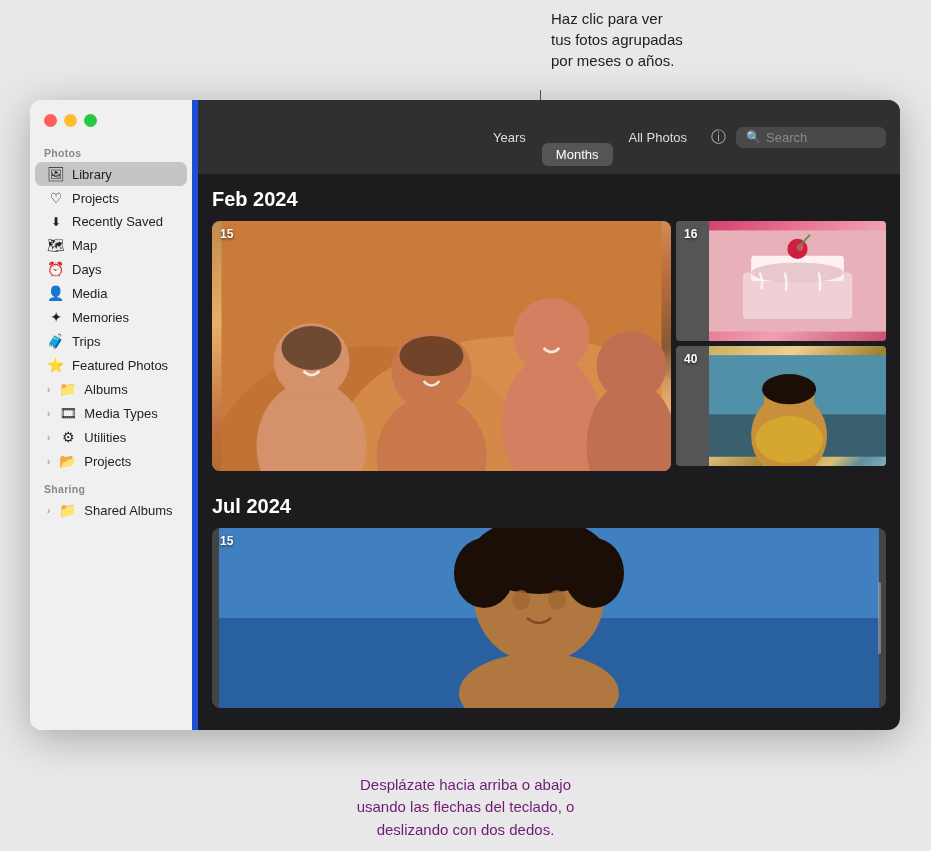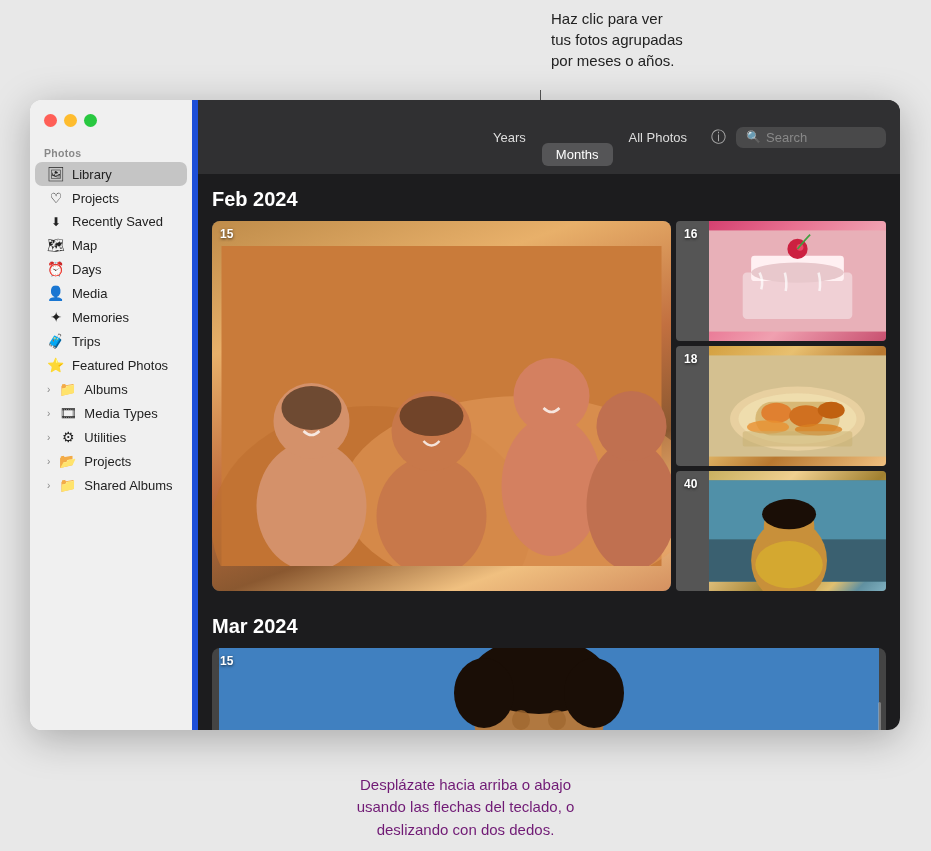--- a/index.html
+++ b/index.html
@@ -371,20 +371,21 @@
       <span class="chevron">›</span>
       <span class="icon">⚙</span>
       <span class="item-label">Utilities</span>
     </div>
     <div class="sidebar-item">
       <span class="chevron">›</span>
       <span class="icon">📂</span>
       <span class="item-label">Projects</span>
     </div>
 
+    <div class="sidebar-section-label">Sharing</div>
     <div class="sidebar-item">
       <span class="chevron">›</span>
       <span class="icon">📁</span>
       <span class="item-label">Shared Albums</span>
     </div>
   </div>
 
   <div class="main-content">
 
     <div class="toolbar">
@@ -448,39 +449,20 @@
                 <path d="M105 22 Q115 10 120 5" stroke="#40a040" stroke-width="2" fill="none"></path>
 
                 <path d="M60 50 Q65 60 62 70" stroke="#fff" stroke-width="3" fill="none" opacity="0.7"></path>
                 <path d="M90 50 Q93 62 91 72" stroke="#fff" stroke-width="3" fill="none" opacity="0.7"></path>
                 <path d="M130 50 Q133 62 131 72" stroke="#fff" stroke-width="3" fill="none" opacity="0.7"></path>
               </svg>
             </div>
             <span class="photo-number">16</span>
           </div>
 
-          <div class="photo-side">
-            <div class="food-photo">
-              <svg width="100%" height="120" viewBox="0 0 210 120">
-                <rect width="210" height="120" fill="#d4c090"></rect>
-                <ellipse cx="105" cy="75" rx="80" ry="38" fill="#e8d0a0"></ellipse>
-                <ellipse cx="105" cy="75" rx="70" ry="30" fill="#f0e0b0" opacity="0.8"></ellipse>
-
-                <rect x="55" y="55" width="100" height="40" rx="20" fill="#c8a050" opacity="0.6"></rect>
-                <ellipse cx="80" cy="68" rx="18" ry="12" fill="#e08030"></ellipse>
-                <ellipse cx="115" cy="72" rx="20" ry="13" fill="#d07020"></ellipse>
-                <ellipse cx="145" cy="65" rx="16" ry="10" fill="#c06010"></ellipse>
-
-                <ellipse cx="70" cy="85" rx="25" ry="8" fill="#e89030" opacity="0.8"></ellipse>
-                <ellipse cx="130" cy="88" rx="28" ry="7" fill="#d88020" opacity="0.8"></ellipse>
-                <rect x="40" y="90" width="130" height="18" rx="3" fill="#c8b070" opacity="0.5"></rect>
-              </svg>
-            </div>
-            <span class="photo-number">18</span>
-          </div>
 
           <div class="photo-side">
             <div class="portrait-photo">
               <svg width="100%" height="120" viewBox="0 0 210 120">
                 <rect width="210" height="120" fill="#4a8090"></rect>
 
                 <rect width="210" height="70" fill="#5090a8"></rect>
                 <rect y="70" width="210" height="50" fill="#3a6070"></rect>
 
                 <ellipse cx="95" cy="95" rx="45" ry="50" fill="#c8903a"></ellipse>
@@ -491,21 +473,21 @@
                 <ellipse cx="95" cy="100" rx="40" ry="28" fill="#d4a830"></ellipse>
               </svg>
             </div>
             <span class="photo-number">40</span>
           </div>
 
         </div>
       </div>
 
       <div class="month-section">
-        <div class="month-label">Mar 2024</div>
+        <div class="month-label">Jul 2024</div>
         <div class="photo-grid-mar">
           <div class="photo-mar-main">
             <svg width="100%" height="180" viewBox="0 0 660 180">
               <rect width="660" height="180" fill="#3070a8"></rect>
 
               <rect width="660" height="90" fill="#4080c0"></rect>
               <rect y="90" width="660" height="90" fill="#2860a0"></rect>
 
               <circle cx="320" cy="70" r="65" fill="#b07840"></circle>
 

